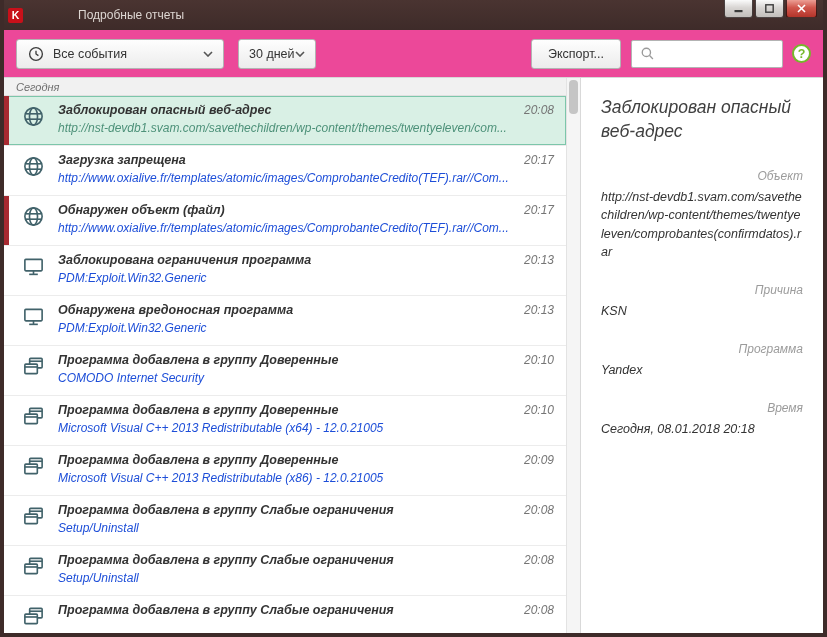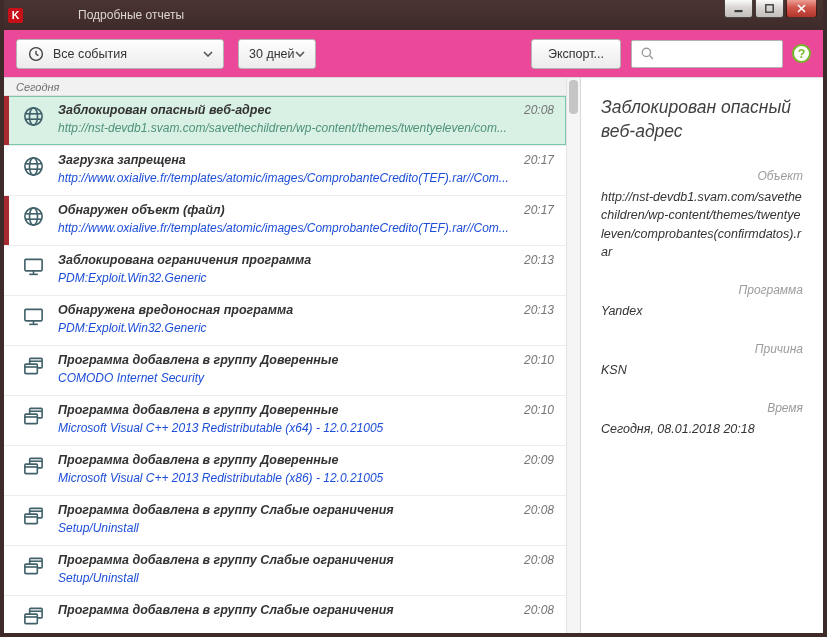--- a/index.html
+++ b/index.html
@@ -445,27 +445,27 @@
 
       <div class="details">
         <h1 class="details-title">Заблокирован опасный веб-адрес</h1>
         <div>
   <div class="field">
     <div class="field-label">Объект</div>
     <div class="field-value">http://nst-devdb1.svam.com/savethechildren/wp-content/themes/twentyeleven/comprobantes(confirmdatos).rar</div>
   </div>
 
   <div class="field">
+    <div class="field-label">Причина</div>
+    <div class="field-value">KSN</div>
+  </div>
+
+  <div class="field">
     <div class="field-label">Программа</div>
     <div class="field-value">Yandex</div>
-  </div>
-
-  <div class="field">
-    <div class="field-label">Причина</div>
-    <div class="field-value">KSN</div>
   </div>
 
   <div class="field">
     <div class="field-label">Время</div>
     <div class="field-value">Сегодня, 08.01.2018 20:18</div>
   </div>
 </div>
       </div>
 
     </div>

